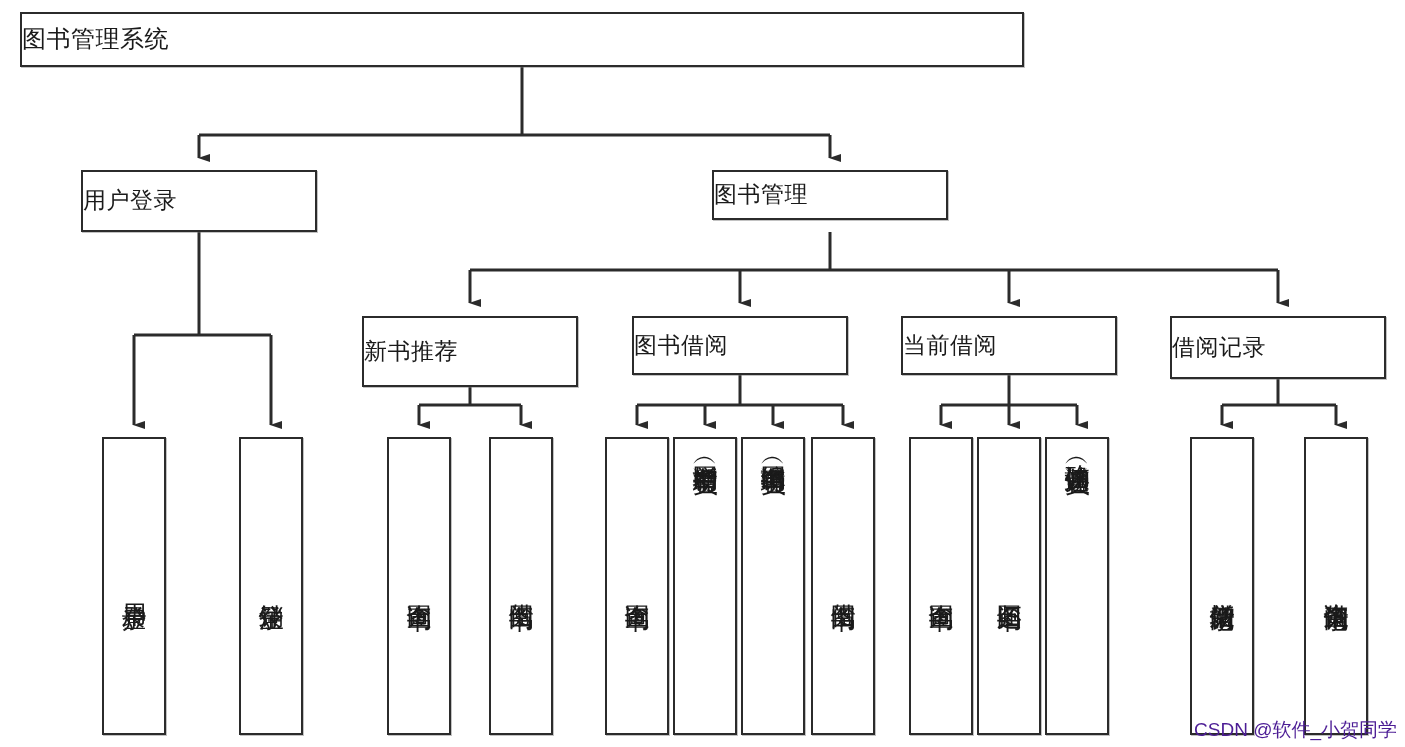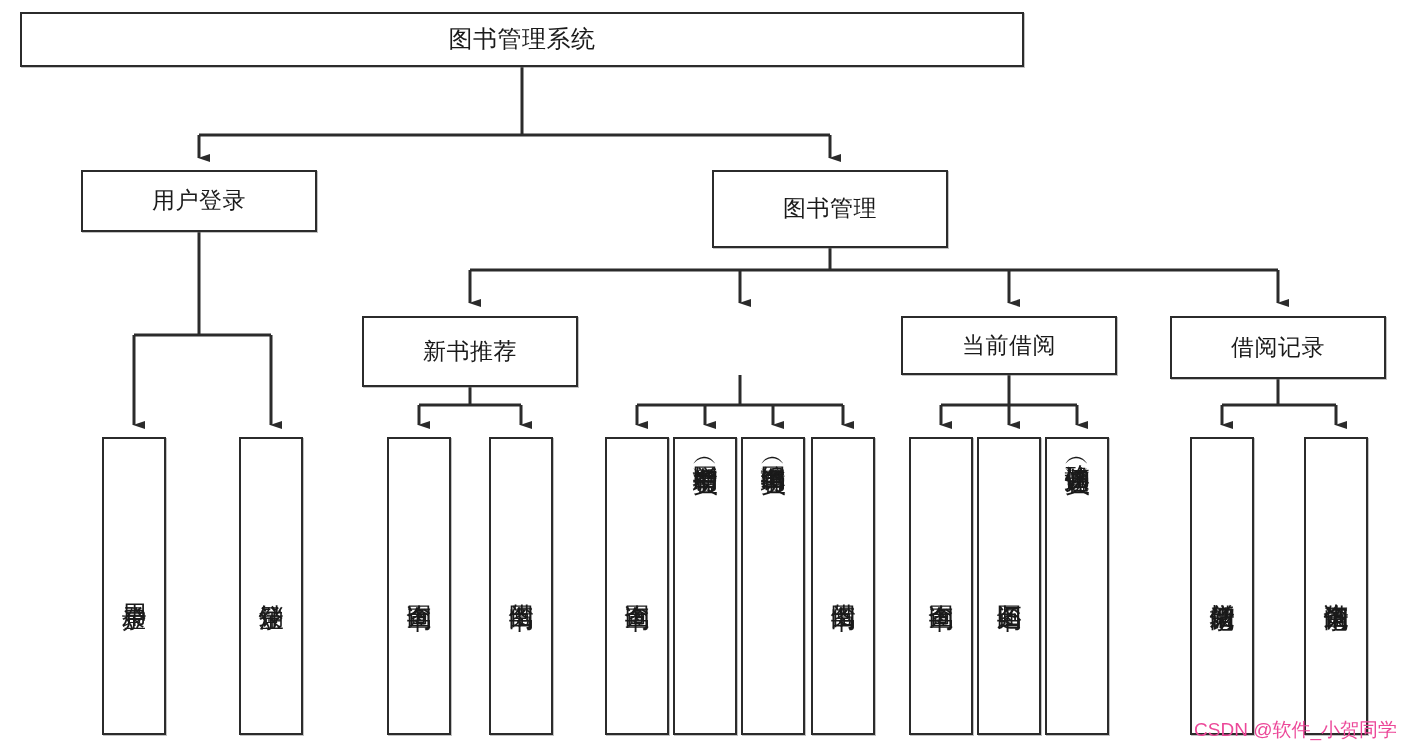--- a/index.html
+++ b/index.html
@@ -25,21 +25,20 @@
     height: 747px;
     pointer-events: none;
   }
   .node {
     position: absolute;
     box-sizing: border-box;
     border: 2px solid #2b2b2b;
     background: #ffffff;
     display: flex;
     align-items: center;
-    justify-content: center;
     text-align: center;
     color: #1a1a1a;
     box-shadow: 1px 1px 0 rgba(120,120,120,0.45);
   }
   .node-h {
     font-size: 23px;
     line-height: 1.1;
     letter-spacing: 0.5px;
   }
   .node-root {
@@ -57,21 +56,21 @@
   }
   .node-v.center-v {
     justify-content: center;
     padding-top: 0;
   }
   .watermark {
     position: absolute;
     right: 8px;
     bottom: 4px;
     font-size: 19px;
-    color: #ec4899;
+    color: #4c1d95;
     white-space: nowrap;
     font-family: "Liberation Sans", "DejaVu Sans", sans-serif;
   }
 </style>
 </head>
 <body>
 
 <div id="canvas">
 
   <svg class="edges" viewBox="0 0 1405 747">
@@ -125,28 +124,31 @@
   </svg>
 
   <div class="node node-h node-root" style="left:20px; top:12px; width:1004px; height:55px;">
     <span>图书管理系统</span>
   </div>
 
   <div class="node node-h" style="left:81px; top:170px; width:236px; height:62px;">
     <span>用户登录</span>
   </div>
 
-  <div class="node node-h" style="left:712px; top:170px; width:236px; height:78px;">
+  <div class="node node-h" style="left:712px; top:170px; width:236px; height:50px;">
     <span>图书管理</span>
   </div>
 
   <div class="node node-h" style="left:362px; top:316px; width:216px; height:71px;">
     <span>新书推荐</span>
   </div>
 
+  <div class="node node-h" style="left:632px; top:316px; width:216px; height:59px;">
+    <span>图书借阅</span>
+  </div>
 
   <div class="node node-h" style="left:901px; top:316px; width:216px; height:59px;">
     <span>当前借阅</span>
   </div>
 
   <div class="node node-h" style="left:1170px; top:316px; width:216px; height:63px;">
     <span>借阅记录</span>
   </div>
 
   <div class="node node-v center-v" style="left:102px; top:437px; width:64px; height:298px;">

